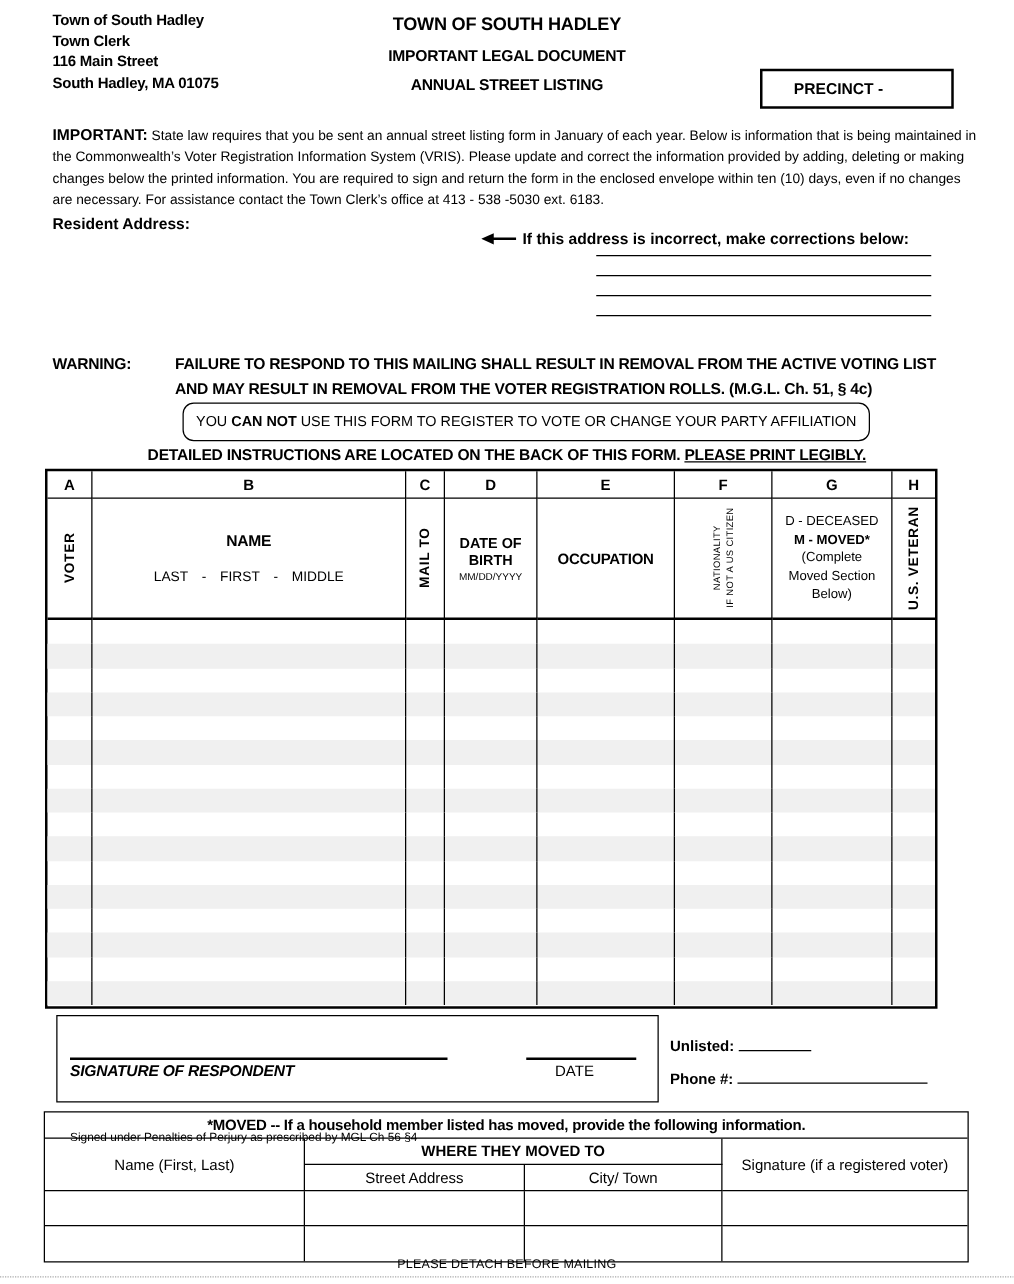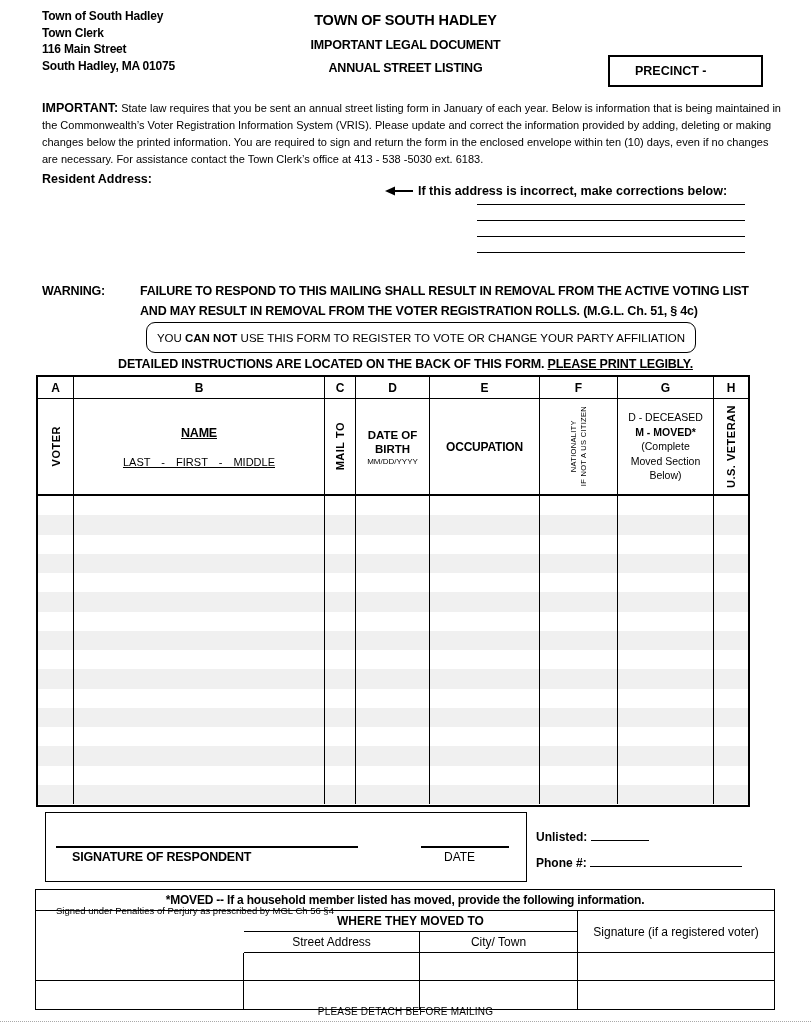--- a/index.html
+++ b/index.html
@@ -38,38 +38,38 @@
   .lrow .lcell{border-right:1px solid #000;border-bottom:1px solid #000;box-sizing:border-box;
        display:flex;align-items:center;justify-content:center;font-size:12px;font-weight:bold;}
   .lrow .lcell:last-child{border-right:none;}
   .hrow{height:97px;}
   .hcell{border-right:1px solid #000;border-bottom:2px solid #000;box-sizing:border-box;
          display:flex;align-items:center;justify-content:center;text-align:center;overflow:hidden;}
   .hcell:last-child{border-right:none;}
   .vert{writing-mode:vertical-rl;transform:rotate(180deg);font-weight:bold;font-size:11px;letter-spacing:0.5px;}
   .vsmall{writing-mode:vertical-rl;transform:rotate(180deg);font-size:7.5px;line-height:10px;
           letter-spacing:0.3px;text-align:center;font-weight:normal;}
-  .nameCol{flex-direction:column;justify-content:center;gap:16px;text-decoration:underline;}
+  .nameCol{flex-direction:column;justify-content:center;gap:16px;}
   .nameTitle{font-size:12.5px;font-weight:bold;letter-spacing:-0.2px;}
   .nameSub{font-size:11px;word-spacing:8px;}
   .dobCol{flex-direction:column;}
   .dobT{font-size:11.5px;font-weight:bold;line-height:14px;width:60px;}
   .dobS{font-size:8px;margin-top:1px;}
   .occ{font-size:12px;font-weight:bold;letter-spacing:-0.2px;}
   .gcol{flex-direction:column;font-size:10.5px;line-height:14.5px;}
   .g2{font-weight:bold;}
   .tbody .trow{height:19.25px;}
   .trow .tcell{border-right:1px solid #000;box-sizing:border-box;height:100%;}
   .trow .tcell:last-child{border-right:none;}
   .trow.shade{background:#f0f0f0;}
   
   .sigbox{left:45px;top:812px;width:482px;height:70px;border:1.5px solid #000;box-sizing:border-box;}
   .sigline{position:absolute;left:10px;top:33px;width:302px;border-bottom:2px solid #000;height:0;}
   .dateline{position:absolute;left:375px;top:33px;width:88px;border-bottom:2px solid #000;height:0;}
-  .siglbl{position:absolute;left:26px;top:37px;font-size:12.5px;font-weight:bold;letter-spacing:-0.2px;}
+  .siglbl{position:absolute;left:10px;top:37px;font-size:12.5px;font-weight:bold;letter-spacing:-0.2px;font-style:italic;}
   .datelbl{position:absolute;left:398px;top:37px;font-size:12px;}
   .perjury{position:absolute;left:10px;top:54px;font-size:9.5px;margin-top:38px;}
   .phone{left:536px;top:824px;font-size:12px;font-weight:bold;line-height:26px;}
   .fill{display:inline-block;border-bottom:1.5px solid #000;height:12px;vertical-align:baseline;}
   
   .moved{left:35px;top:889px;width:740px;border:1.5px solid #000;box-sizing:border-box;
          display:grid;grid-template-columns:208px 176px 158px 1fr;grid-template-rows:21px 21px 21px 28px 28px;}
   .mc{border-right:1px solid #000;border-bottom:1px solid #000;box-sizing:border-box;
       display:flex;align-items:center;justify-content:center;text-align:center;font-size:12px;}
   .m-title{grid-column:1/5;border-right:none;font-weight:bold;letter-spacing:-0.2px;}
@@ -358,20 +358,21 @@
     <div class="perjury">Signed under Penalties of Perjury as prescribed by MGL Ch 56 §4</div>
   </div>
 
   <div class="abs phone">
     <div><span>Unlisted:</span> <span class="fill" style="width:58px"></span></div>
     <div><span>Phone #:</span> <span class="fill" style="width:152px"></span></div>
   </div>
 
   <div class="abs moved">
     <div class="mc m-title">*MOVED -- If a household member listed has moved, provide the following information.</div>
+    <div class="mc m-name">Name (First, Last)</div>
     <div class="mc m-where">WHERE THEY MOVED TO</div>
     <div class="mc m-sig">Signature (if a registered voter)</div>
     <div class="mc m-street">Street Address</div>
     <div class="mc m-city">City/ Town</div>
   <div class="m-cell" style="grid-area: 4 / 1;"></div>
       <div class="m-cell" style="grid-area: 4 / 2;"></div>
       <div class="m-cell" style="grid-area: 4 / 3;"></div>
       <div class="m-cell lastcol" style="grid-area: 4 / 4;"></div>
       <div class="m-cell lastrow" style="grid-area: 5 / 1;"></div>
       <div class="m-cell lastrow" style="grid-area: 5 / 2;"></div>

